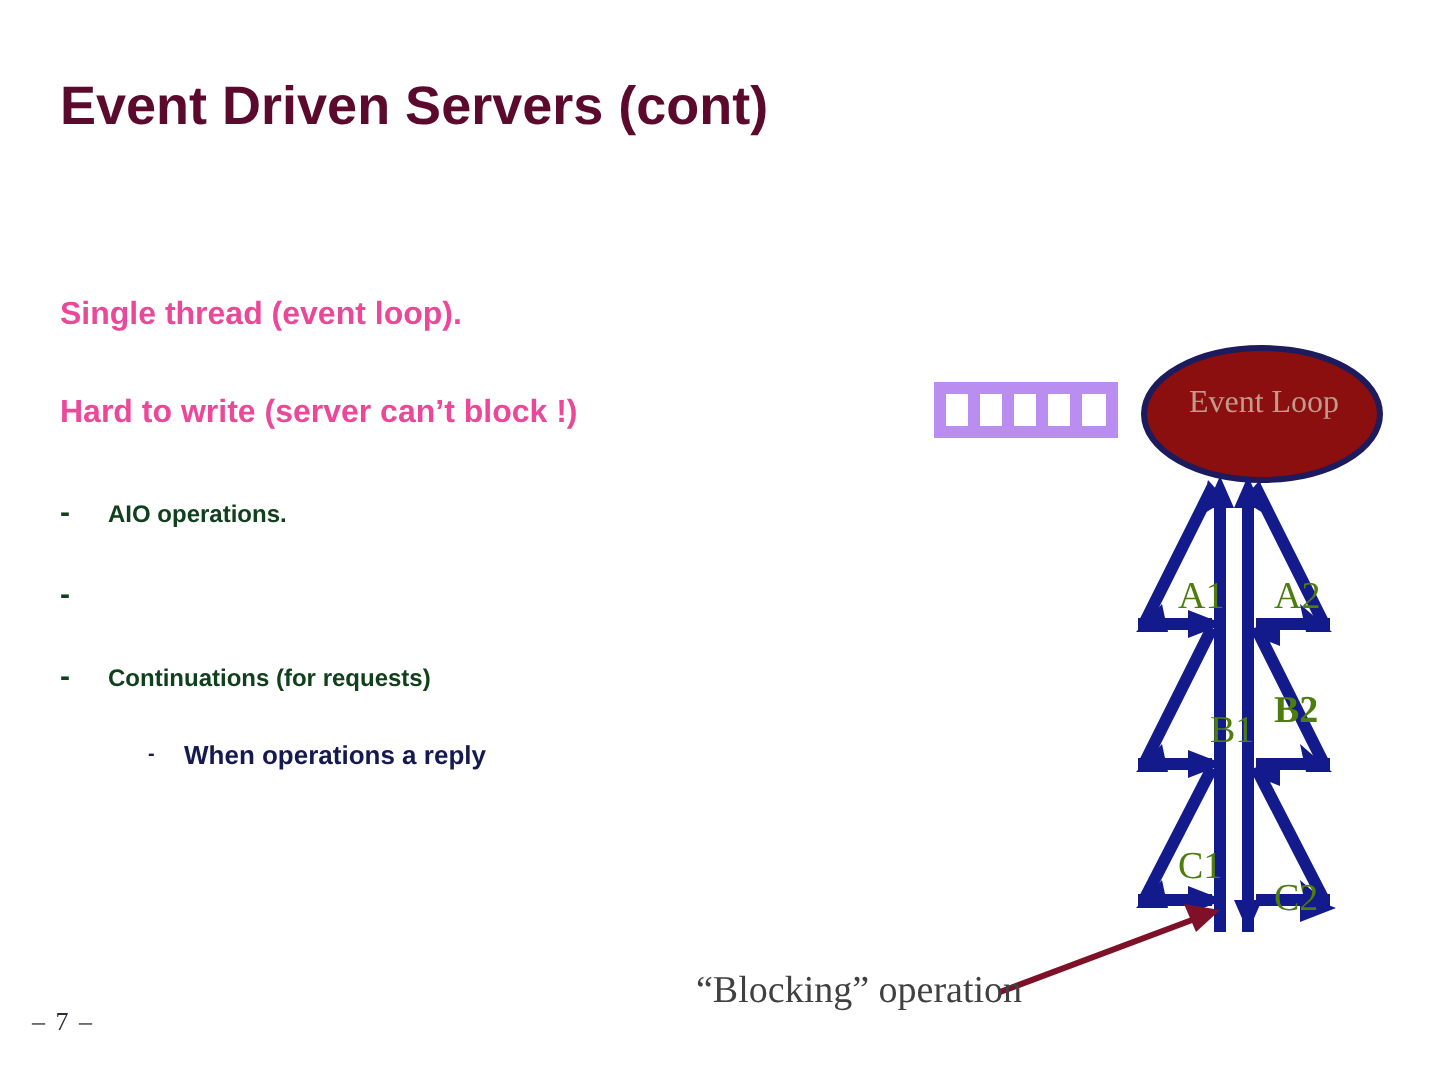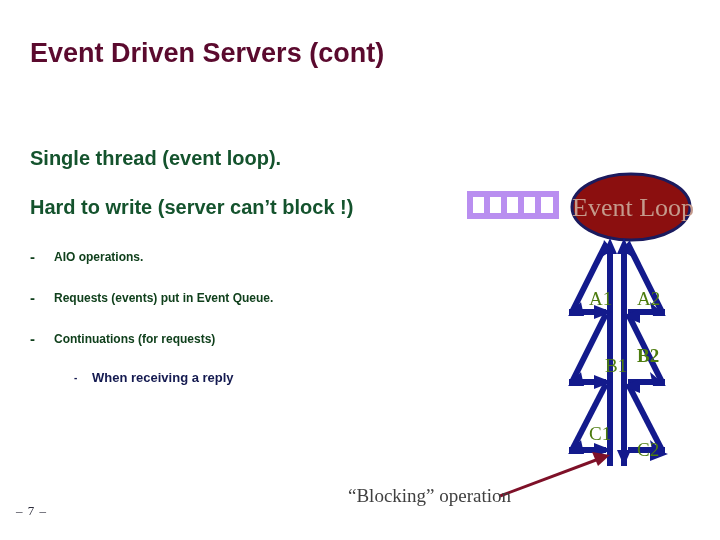--- a/index.html
+++ b/index.html
@@ -35,23 +35,23 @@
 
   
   #body-text {
     position: absolute;
     left: 30px;
     top: 148px;
     width: 420px;
   }
   .lead-line {
     font-family: "Liberation Sans", sans-serif;
-    font-size: 20px;
-    font-weight: bold;
-    color: #14532d;
+    font-size: 16px;
+    font-weight: bold;
+    color: #ec4899;
     line-height: 20px;
     margin: 0 0 29px 0;
     white-space: nowrap;
   }
   .bullet-row {
     display: flex;
     align-items: flex-start;
     margin: 0 0 19px 0;
   }
   .bullet-dash {
@@ -121,21 +121,21 @@
     color: #4d7c0f;
     white-space: nowrap;
   }
   #event-loop-label {
     position: absolute;
     left: 572px;
     top: 193px;
     width: 120px;
     text-align: center;
     font-family: "Liberation Serif", serif;
-    font-size: 26px;
+    font-size: 16px;
     color: #c49a8c;
     white-space: nowrap;
   }
   #blocking-label {
     position: absolute;
     left: 348px;
     top: 485px;
     font-family: "Liberation Serif", serif;
     font-size: 19px;
     color: #404040;
@@ -155,31 +155,30 @@
 
     <p class="lead-line">Hard to write (server can’t block !)</p>
 
     <div class="bullet-row">
       <span class="bullet-dash">-</span>
       <span class="bullet-text">AIO operations.</span>
     </div>
 
     <div class="bullet-row">
       <span class="bullet-dash">-</span>
-      <span class="bullet-text">Requests (events) put in Event Queue.</span>
     </div>
 
     <div class="bullet-row">
       <span class="bullet-dash">-</span>
       <span class="bullet-text">Continuations (for requests)</span>
     </div>
 
     <div class="subbullet-row">
       <span class="subbullet-dash">-</span>
-      <span class="subbullet-text">When receiving a reply</span>
+      <span class="subbullet-text">When operations a reply</span>
     </div>
 
   </div>
 
   <svg id="diagram" viewBox="0 0 720 540">
 
     <g>
       <rect x="470" y="194" width="86" height="22" fill="none" stroke="#b98ef0" stroke-width="6"></rect>
       <line x1="487" y1="194" x2="487" y2="216" stroke="#b98ef0" stroke-width="6"></line>
       <line x1="504" y1="194" x2="504" y2="216" stroke="#b98ef0" stroke-width="6"></line>

